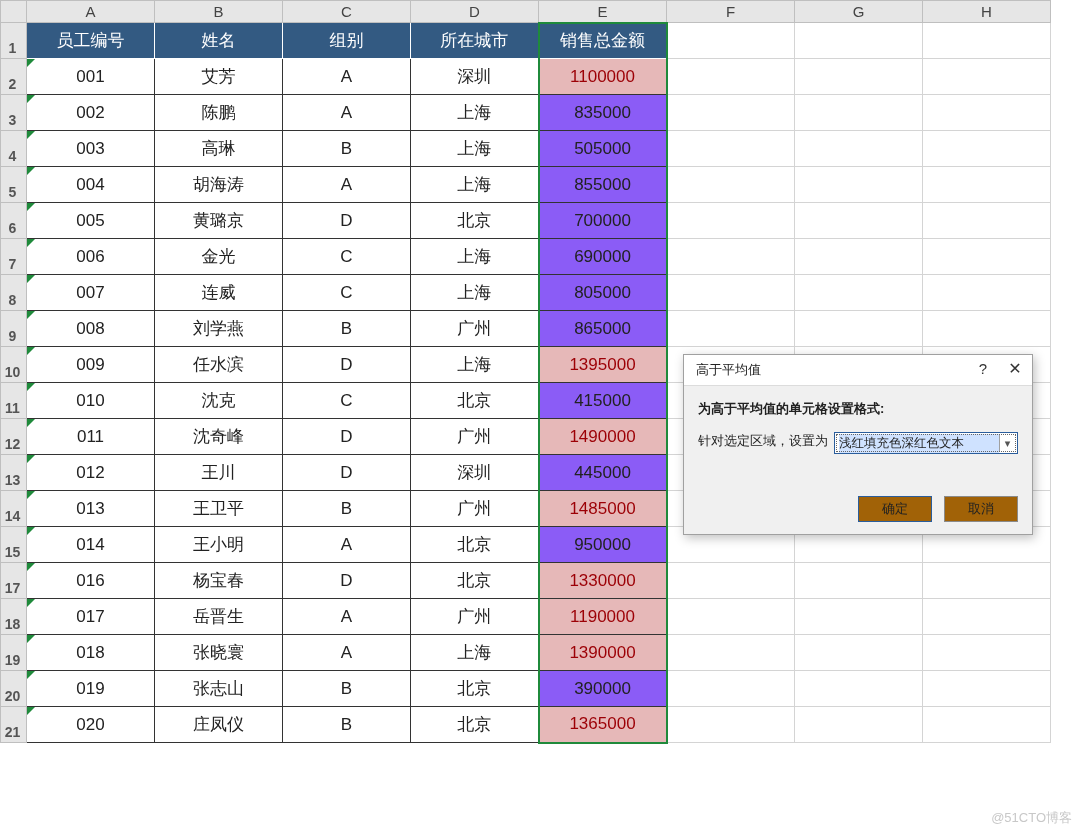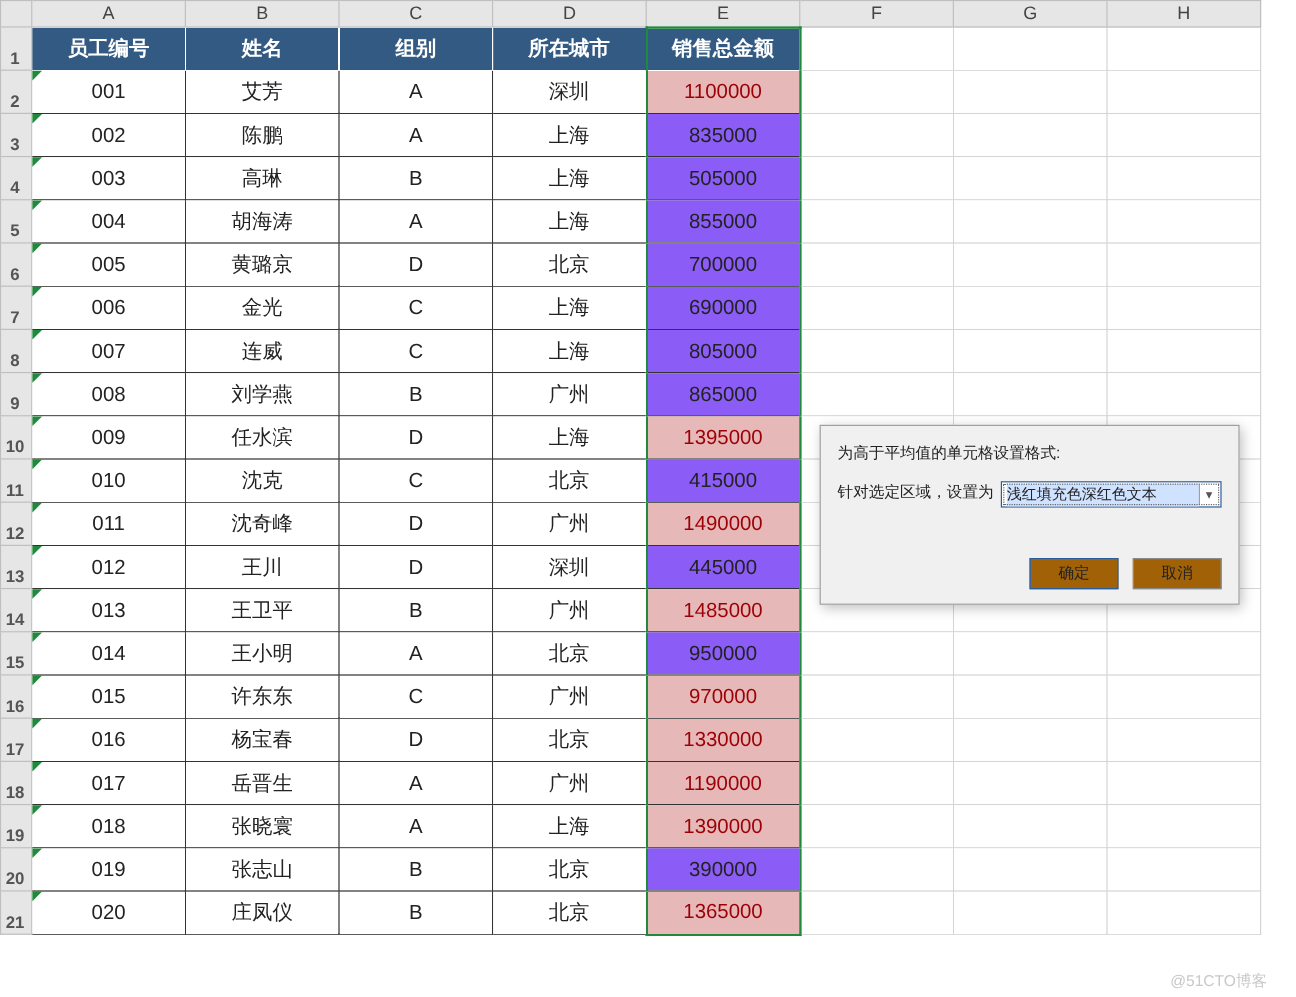--- a/index.html
+++ b/index.html
@@ -65,21 +65,21 @@
   col.c-d { width:128px; }
   col.c-e { width:128px; }
   col.c-f { width:128px; }
   col.c-g { width:128px; }
   col.c-h { width:128px; }
 
   
   td.hdr {
     background: #335a82;
     color: #fff;
-    font-weight: bold;
+    font-weight: normal;
     border: 1px solid #fff;
     font-size: 17px;
   }
   td.data {
     background: #fff;
     border: 1.5px solid #333;
   }
   td.ecol { 
     background: #8b5cf6;
     border: 1.5px solid #333;
@@ -126,21 +126,21 @@
   .dlg-title { font-size: 13px; }
   .dlg-icons { display:flex; gap:14px; align-items:center; }
   .dlg-help, .dlg-close {
     width:18px; height:18px; line-height:16px;
     text-align:center; font-size:15px;
     cursor:pointer;
     color:#333;
   }
   .dlg-close { font-size:16px; }
   .dlg-body { padding: 14px 14px 12px 14px; }
-  .dlg-label { font-weight:normal; margin-bottom:14px; }
+  .dlg-label { font-weight:bold; margin-bottom:14px; }
   .dlg-row { display:flex; align-items:flex-start; gap:6px; margin-bottom:18px; }
   .dlg-row .lbl { white-space:nowrap; }
   .combo {
     flex:1;
     display:flex;
     align-items:center;
     border:1px solid #2a5d9c;
     background:#fff;
     height:22px;
     padding:0 2px 0 4px;
@@ -167,21 +167,21 @@
     cursor:pointer;
     display:flex; align-items:center; justify-content:center;margin-top:24px;
   }
   .dlg-btn.primary {
     outline:1px solid #2a5d9c;
     outline-offset:-1px;
   }
 
   .watermark {
     position:absolute;
-    right:24px; bottom:4px;
+    right:8px; bottom:4px;
     font-size:13px;
     color:#c8c8c8;
   }
 </style>
 </head>
 <body>
 
 <div class="sheet">
   <table class="grid">
     <colgroup>
@@ -368,31 +368,20 @@
           <td class="cell data tri">014</td>
           <td class="cell data">王小明</td>
           <td class="cell data">A</td>
           <td class="cell data">北京</td>
           <td class="cell ecol sel-left sel-right">950000</td>
           <td class="cell empty"></td>
           <td class="cell empty"></td>
           <td class="cell empty"></td>
         </tr>
         <tr>
-          <th class="rowhead">16</th>
-          <td class="cell data tri">015</td>
-          <td class="cell data">许东东</td>
-          <td class="cell data">C</td>
-          <td class="cell data">广州</td>
-          <td class="cell ecol sel-left sel-right red">970000</td>
-          <td class="cell empty"></td>
-          <td class="cell empty"></td>
-          <td class="cell empty"></td>
-        </tr>
-        <tr>
           <th class="rowhead">17</th>
           <td class="cell data tri">016</td>
           <td class="cell data">杨宝春</td>
           <td class="cell data">D</td>
           <td class="cell data">北京</td>
           <td class="cell ecol sel-left sel-right red">1330000</td>
           <td class="cell empty"></td>
           <td class="cell empty"></td>
           <td class="cell empty"></td>
         </tr>
@@ -438,20 +427,27 @@
           <td class="cell ecol sel-left sel-right red sel-bot">1365000</td>
           <td class="cell empty"></td>
           <td class="cell empty"></td>
           <td class="cell empty"></td>
         </tr>
       </tbody>
   </table>
 </div>
 
 <div class="dialog">
+  <div class="dlg-titlebar">
+    <span class="dlg-title">高于平均值</span>
+    <span class="dlg-icons">
+      <span class="dlg-help">?</span>
+      <span class="dlg-close">✕</span>
+    </span>
+  </div>
   <div class="dlg-body">
     <div class="dlg-label">为高于平均值的单元格设置格式:</div>
     <div class="dlg-row">
       <span class="lbl">针对选定区域，设置为</span>
       <div class="combo">
         <span class="val">浅红填充色深红色文本</span>
         <span class="arrow">▾</span>
       </div>
     </div>
     <div class="dlg-buttons">

